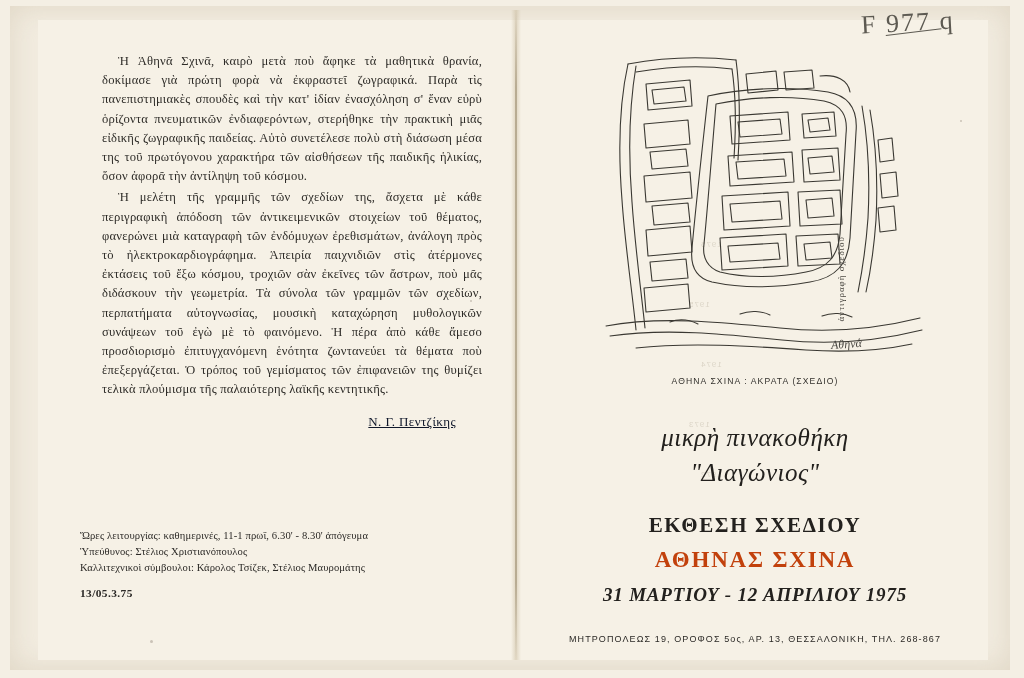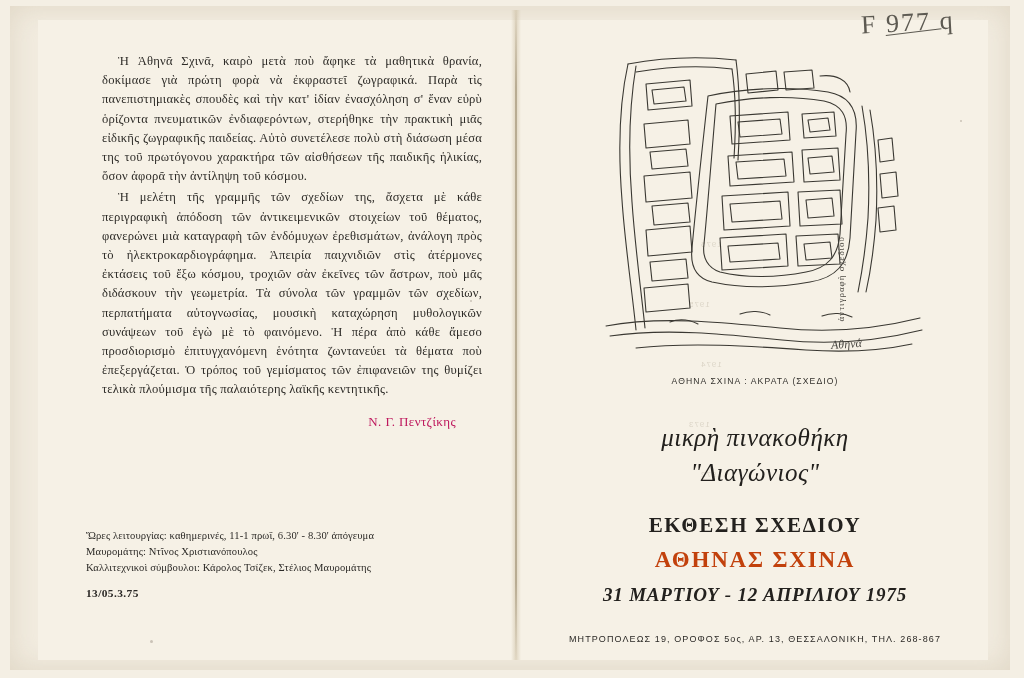--- a/index.html
+++ b/index.html
@@ -102,27 +102,28 @@
     letter-spacing: 0.2px;
   }
   .body-text + .body-text { margin-top: 2px; }
 
   .signature {
     margin-top: 14px;
     text-align: right;
     padding-right: 26px;
     font-family: "Liberation Serif", serif;
     font-size: 13px;
-    color: #be185d;
+    color: #0f172a;
     letter-spacing: 0.4px;
+    text-decoration: underline;
   }
 
   .colophon {
     position: absolute;
-    left: 86px;
+    left: 80px;
     top: 528px;
     width: 360px;
     font-family: "Liberation Serif", serif;
     font-size: 10.6px;
     line-height: 16px;
     color: #2b2926;
     letter-spacing: 0.1px;
   }
   .colophon .code {
     margin-top: 9px;
@@ -274,21 +275,21 @@
   <div class="speck" style="left:470px; top:300px; width:2px; height:2px;"></div>
 
   <div class="left-panel">
     <p class="body-text">Ἡ Ἀθηνᾶ Σχινᾶ, καιρὸ μετὰ ποὺ ἄφηκε τὰ μαθητικὰ θρανία, δοκίμασε γιὰ πρώτη φορὰ νὰ ἐκφραστεῖ ζωγραφικά. Παρὰ τὶς πανεπιστημιακὲς σπουδὲς καὶ τὴν κατ' ἰδίαν ἐνασχόληση σ' ἕναν εὐρὺ ὁρίζοντα πνευματικῶν ἐνδιαφερόντων, στερήθηκε τὴν πρακτικὴ μιᾶς εἰδικῆς ζωγραφικῆς παιδείας. Αὐτὸ συνετέλεσε πολὺ στὴ διάσωση μέσα της τοῦ πρωτόγονου χαρακτήρα τῶν αἰσθήσεων τῆς παιδικῆς ἡλικίας, ὅσον ἀφορᾶ τὴν ἀντίληψη τοῦ κόσμου.</p>
     <p class="body-text">Ἡ μελέτη τῆς γραμμῆς τῶν σχεδίων της, ἄσχετα μὲ κάθε περιγραφικὴ ἀπόδοση τῶν ἀντικειμενικῶν στοιχείων τοῦ θέματος, φανερώνει μιὰ καταγραφὴ τῶν ἐνδόμυχων ἐρεθισμάτων, ἀνάλογη πρὸς τὸ ἠλεκτροκαρδιογράφημα. Ἀπειρία παιχνιδιῶν στὶς ἀτέρμονες ἐκτάσεις τοῦ ἔξω κόσμου, τροχιῶν σὰν ἐκεῖνες τῶν ἄστρων, ποὺ μᾶς διδάσκουν τὴν γεωμετρία. Τὰ σύνολα τῶν γραμμῶν τῶν σχεδίων, περπατήματα αὐτογνωσίας, μουσικὴ καταχώρηση μυθολογικῶν συνάψεων τοῦ ἐγὼ μὲ τὸ φαινόμενο. Ἡ πέρα ἀπὸ κάθε ἄμεσο προσδιορισμὸ ἐπιτυγχανόμενη ἑνότητα ζωντανεύει τὰ θέματα ποὺ ἐπεξεργάζεται. Ὁ τρόπος τοῦ γεμίσματος τῶν ἐπιφανειῶν της θυμίζει τελικὰ πλούμισμα τῆς παλαιότερης λαϊκῆς κεντητικῆς.</p>
     <div class="signature">Ν. Γ. Πεντζίκης</div>
   </div>
 
   <div class="colophon">
     <div>Ὥρες λειτουργίας: καθημερινές, 11-1 πρωΐ, 6.30' - 8.30' ἀπόγευμα</div>
-    <div>Μαυρομάτης: Ντῖνος Χριστιανόπουλος</div>
+    <div>Ὑπεύθυνος: Στέλιος Χριστιανόπουλος</div>
     <div>Καλλιτεχνικοὶ σύμβουλοι: Κάρολος Τσίζεκ, Στέλιος Μαυρομάτης</div>
     <div class="code">13/05.3.75</div>
   </div>
 
   <div class="right-panel">
 
     <div class="artwork">
       <svg width="430" height="330" viewBox="0 0 430 330" xmlns="http://www.w3.org/2000/svg">
         <g fill="none" stroke="#3a3832" stroke-width="1.1" stroke-linecap="round" stroke-linejoin="round">
 

